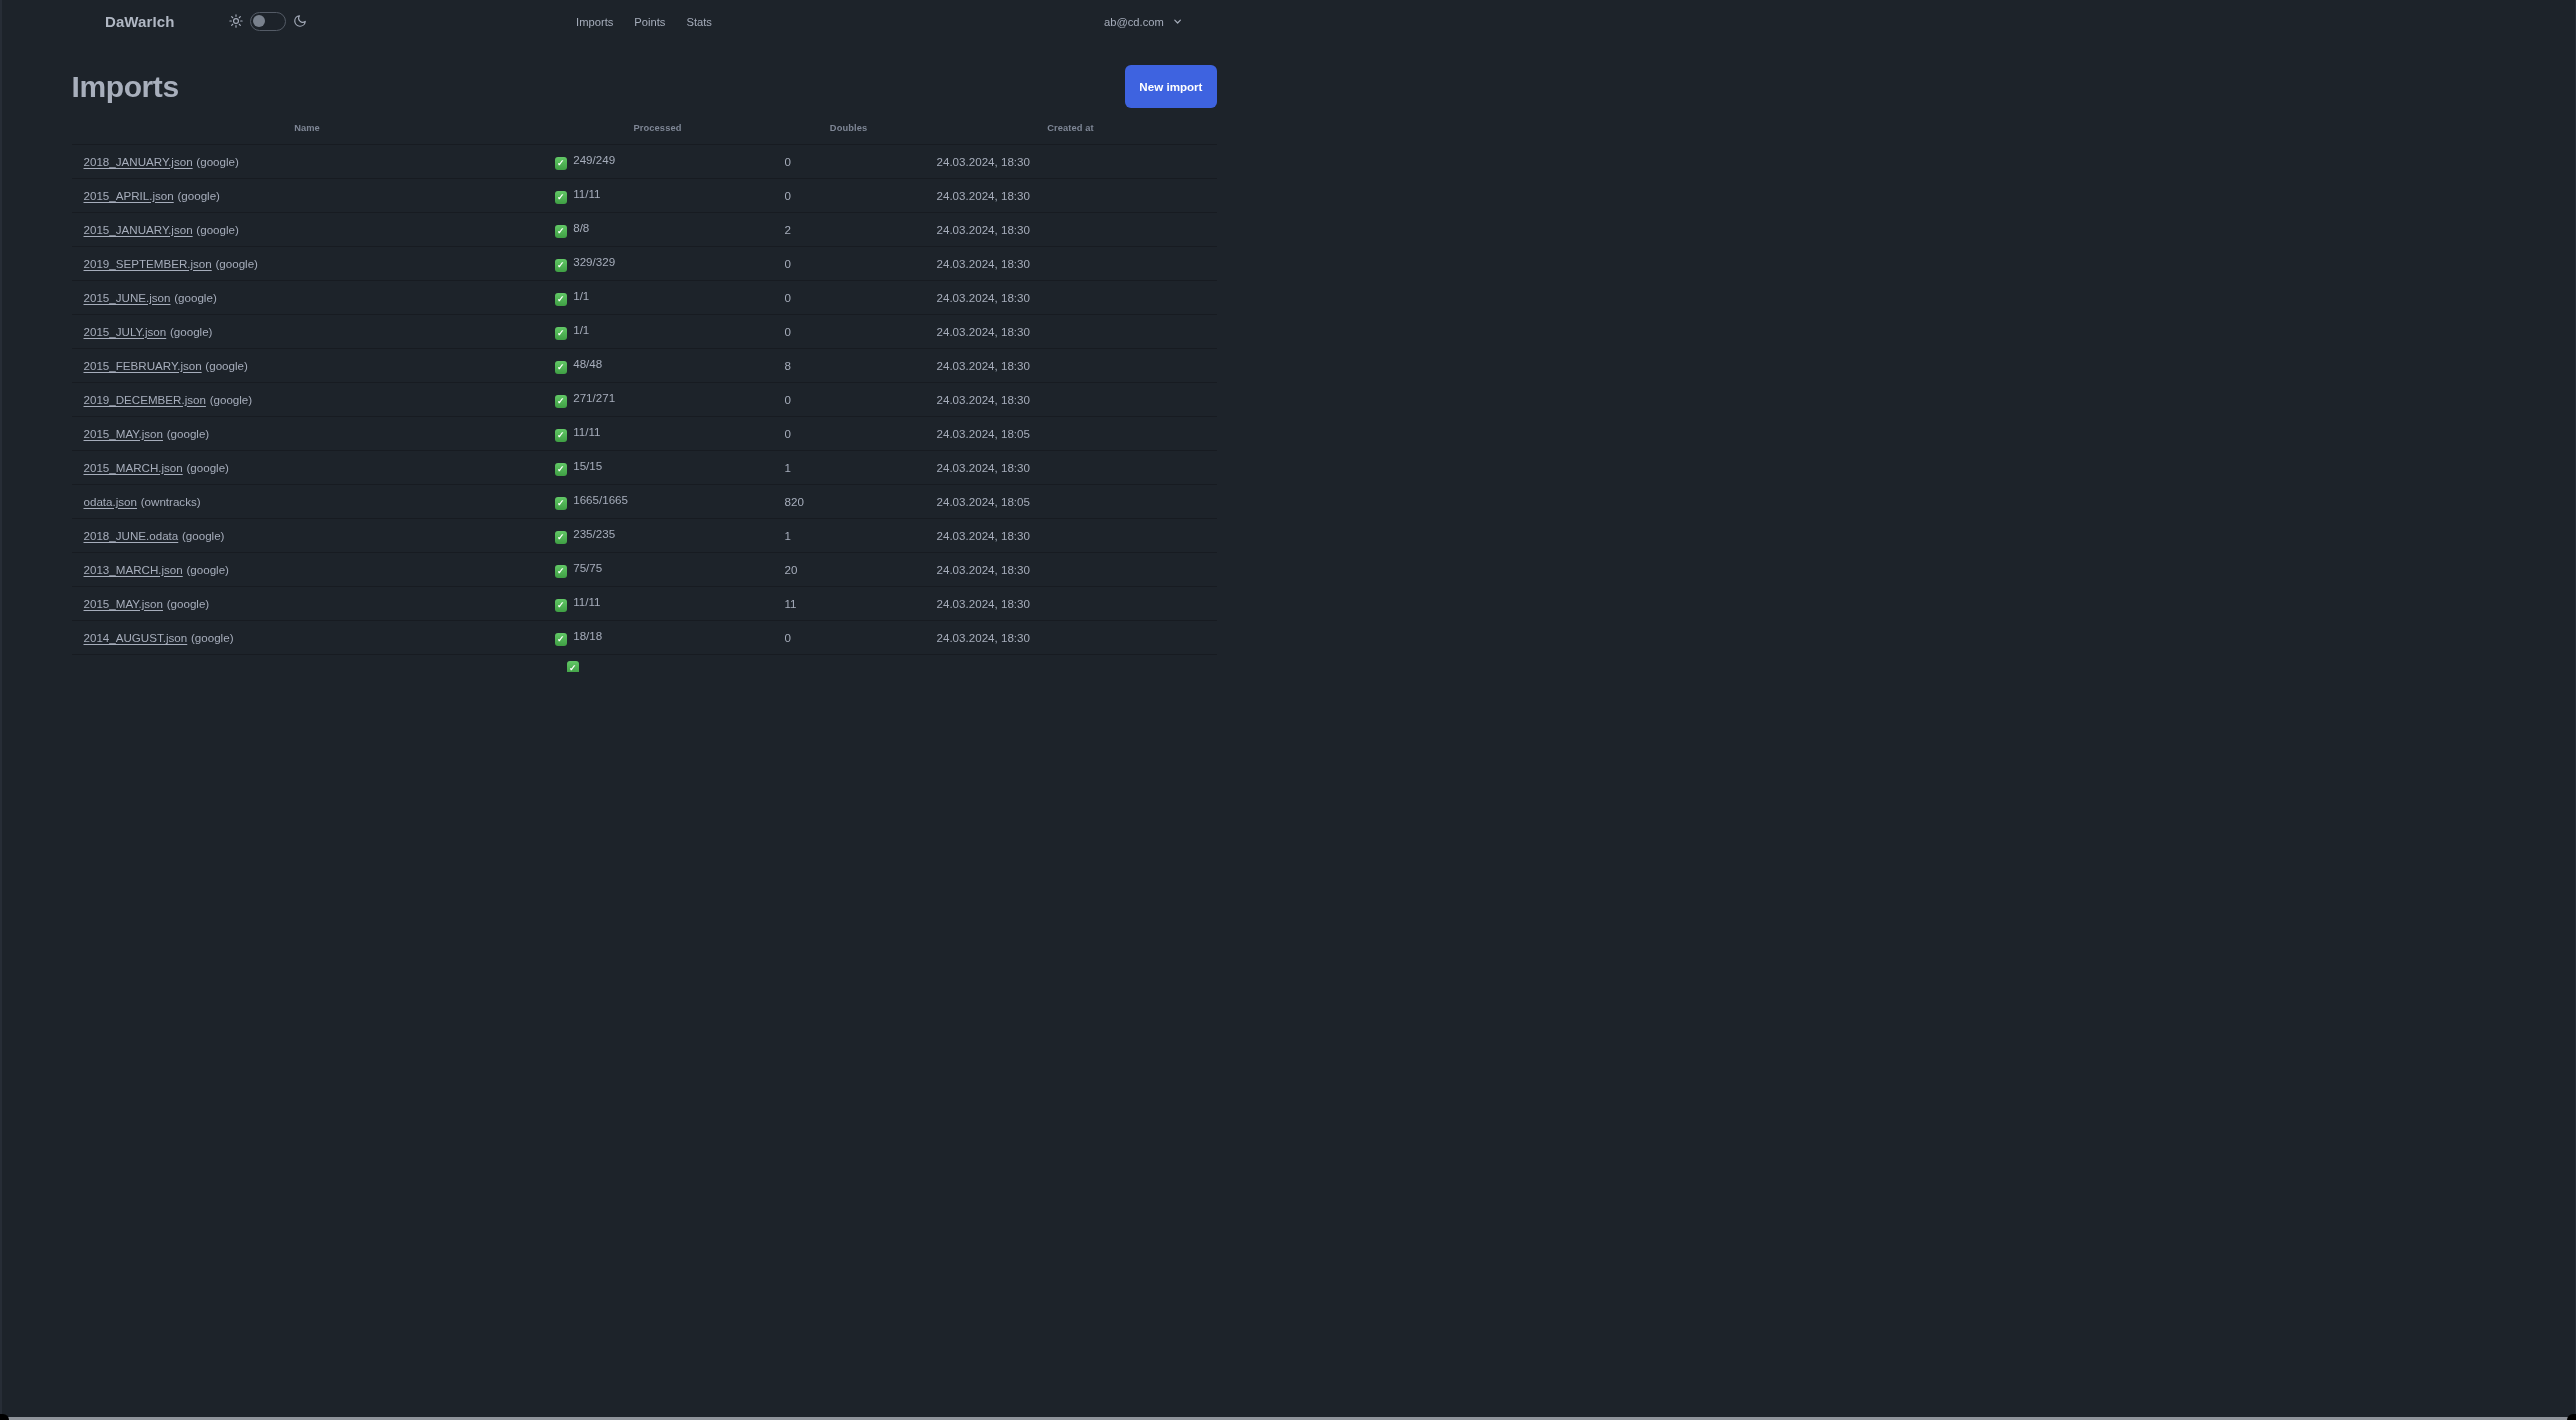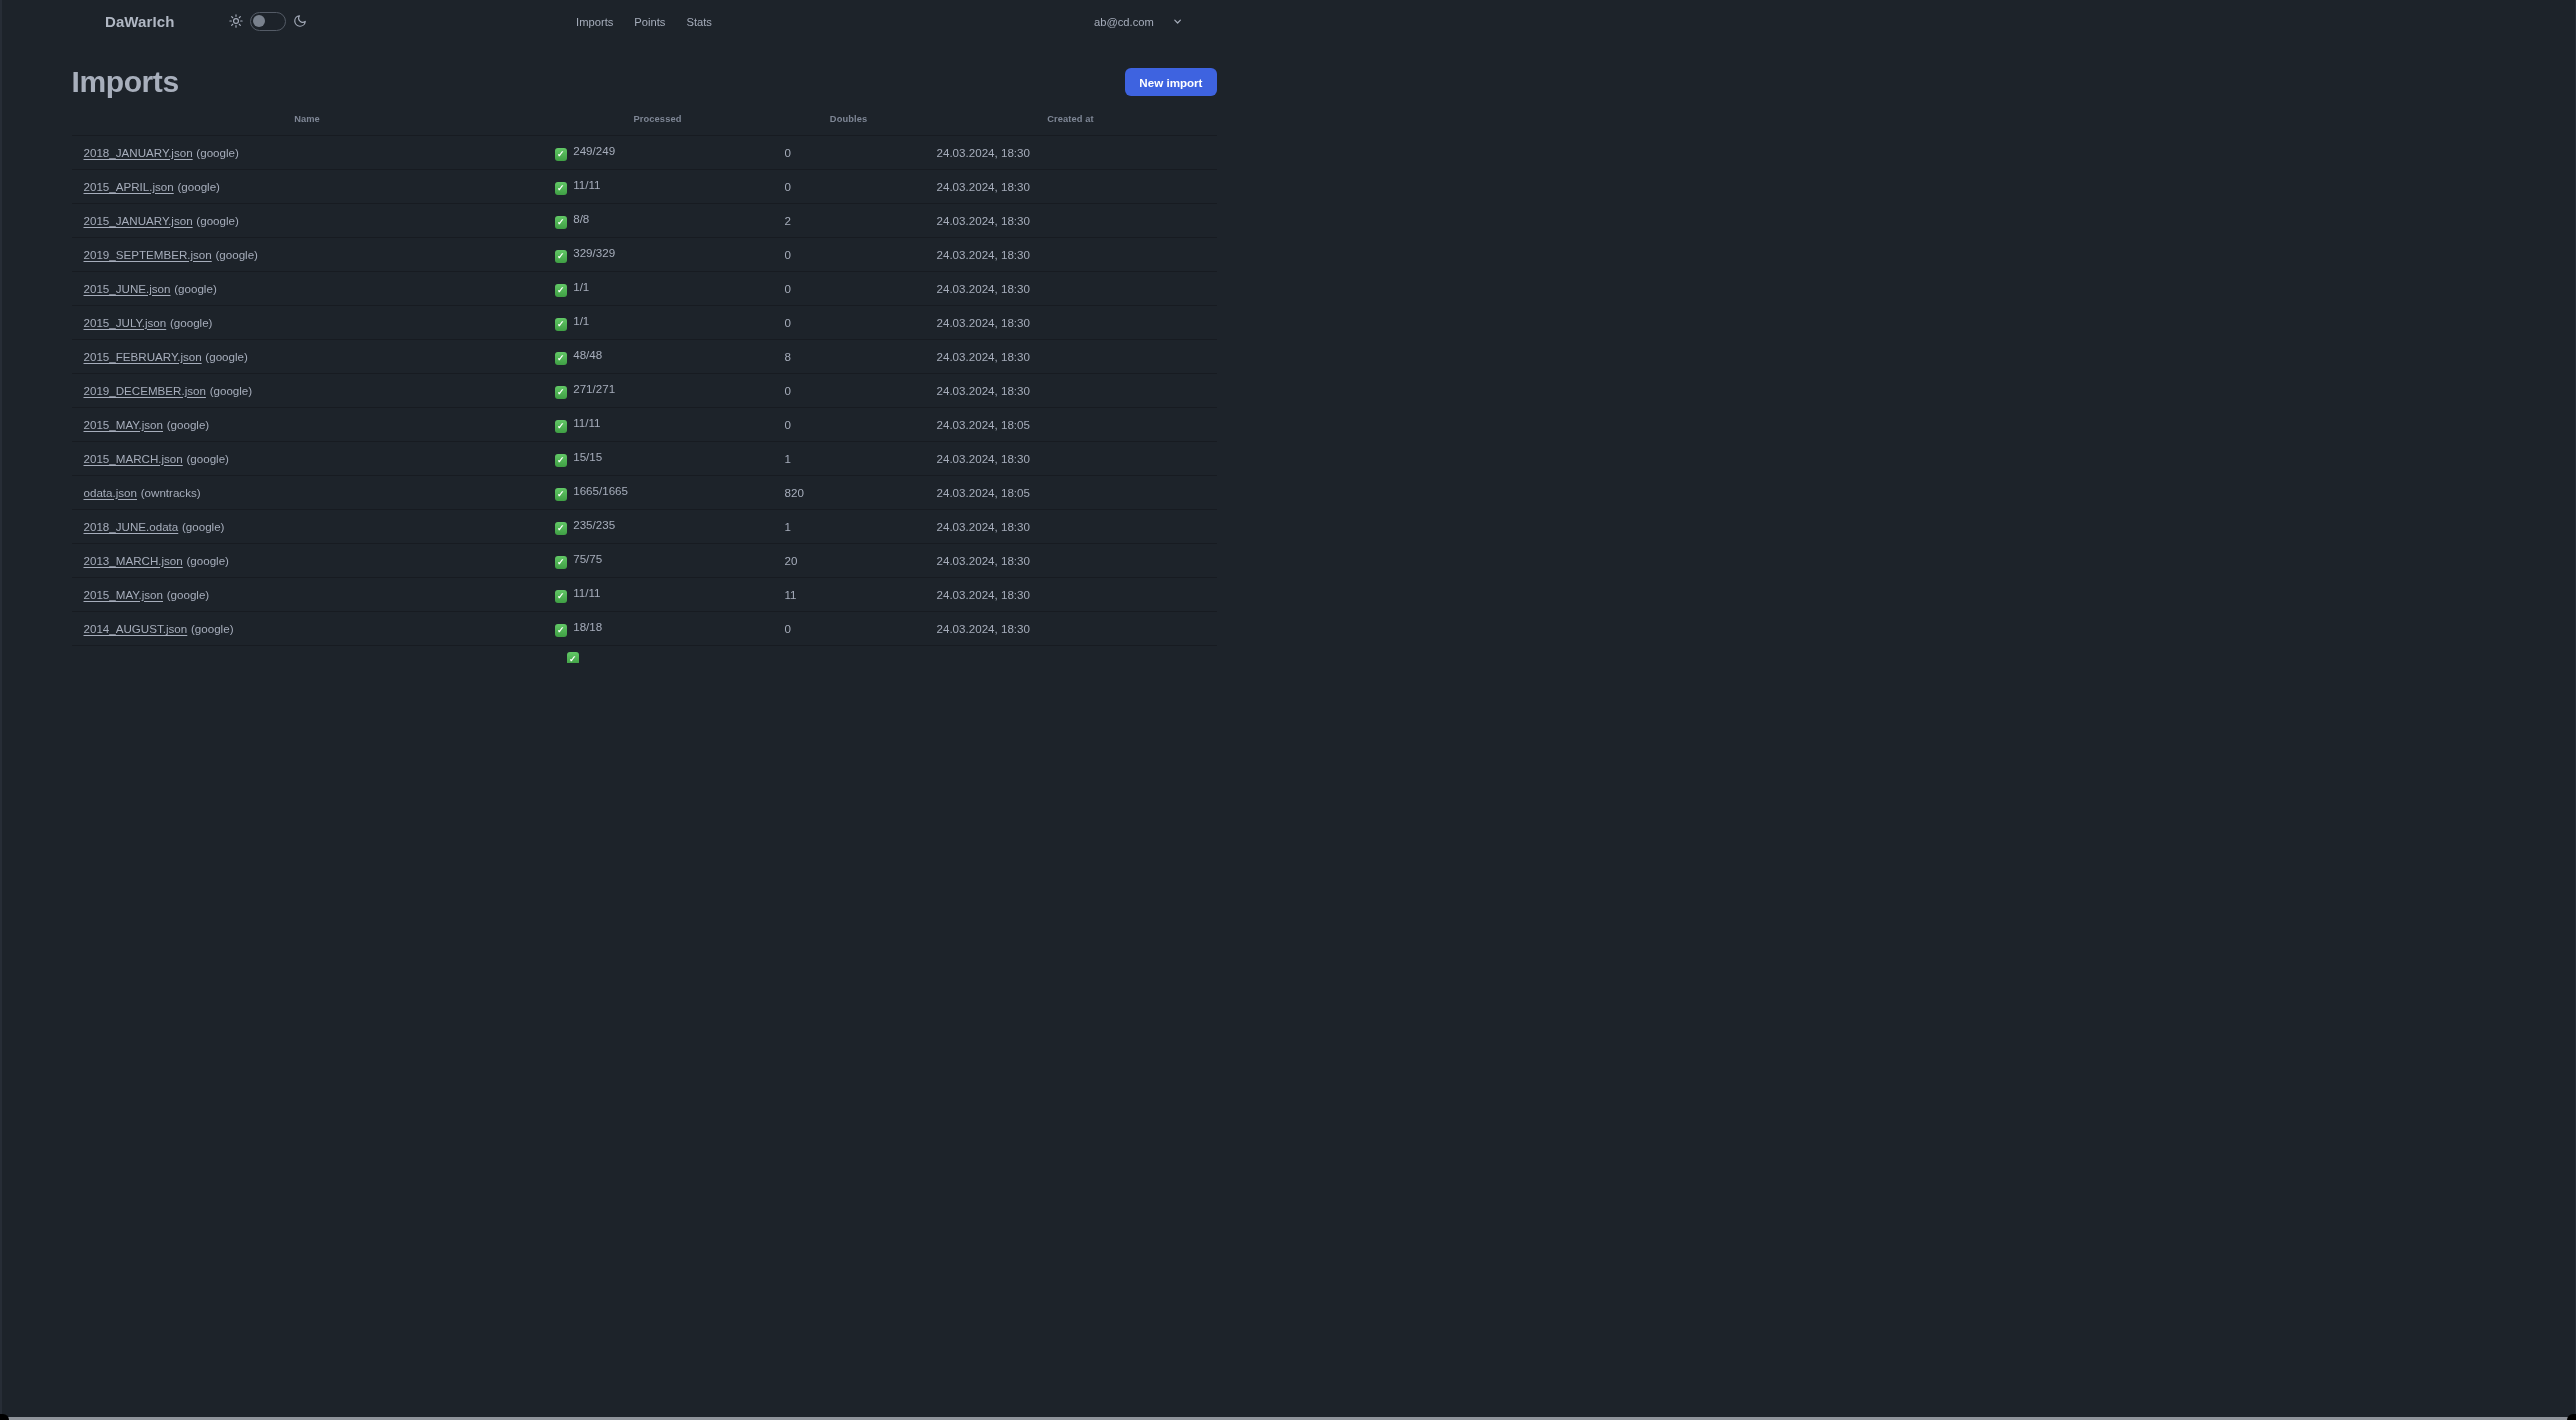--- a/index.html
+++ b/index.html
@@ -36,30 +36,30 @@
   }
   .toggle .knob{
     position:absolute;left:2.2px;top:2.2px;width:12px;height:12px;border-radius:50%;
     background:#79818d;
   }
   .nav-center{
     position:absolute;left:50%;transform:translateX(-50%);
     display:flex;gap:21px;align-items:center;
   }
   .nav-link{font-size:11.2px;color:var(--text);text-decoration:none;cursor:pointer}
-  .nav-right{margin-left:auto;display:flex;align-items:flex-end;gap:18px;cursor:pointer}
+  .nav-right{margin-left:auto;display:flex;align-items:flex-end;gap:8px;cursor:pointer}
   .nav-right .email{font-size:11.2px;color:var(--text)}
 
   
   .container{width:1145px;margin:0 auto}
   .title-row{display:flex;align-items:center;justify-content:space-between;margin-top:22.4px}
   h1{font-size:30px;font-weight:800;color:#a8afbc;letter-spacing:-0.4px}
   .btn-primary{
     background:var(--primary);color:#fff;border:none;border-radius:6px;
-    height:28px;padding:0 14px;font-size:11.6px;font-weight:700;
+    height:43px;padding:0 14px;font-size:11.6px;font-weight:700;
     font-family:"Liberation Sans", sans-serif;cursor:pointer;
   }
 
   
   table{width:100%;border-collapse:collapse;margin-top:6px;table-layout:fixed}
   col.c-name{width:471px}
   col.c-proc{width:230px}
   col.c-dbl{width:152px}
   col.c-date{width:292px}
   thead th{

